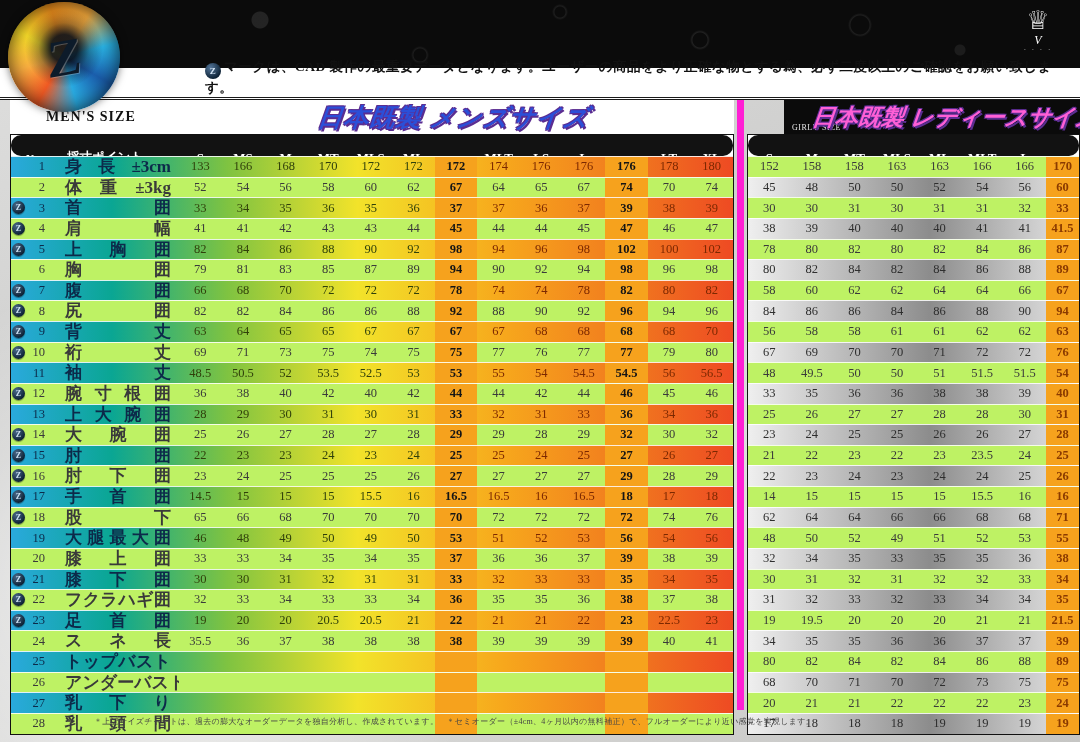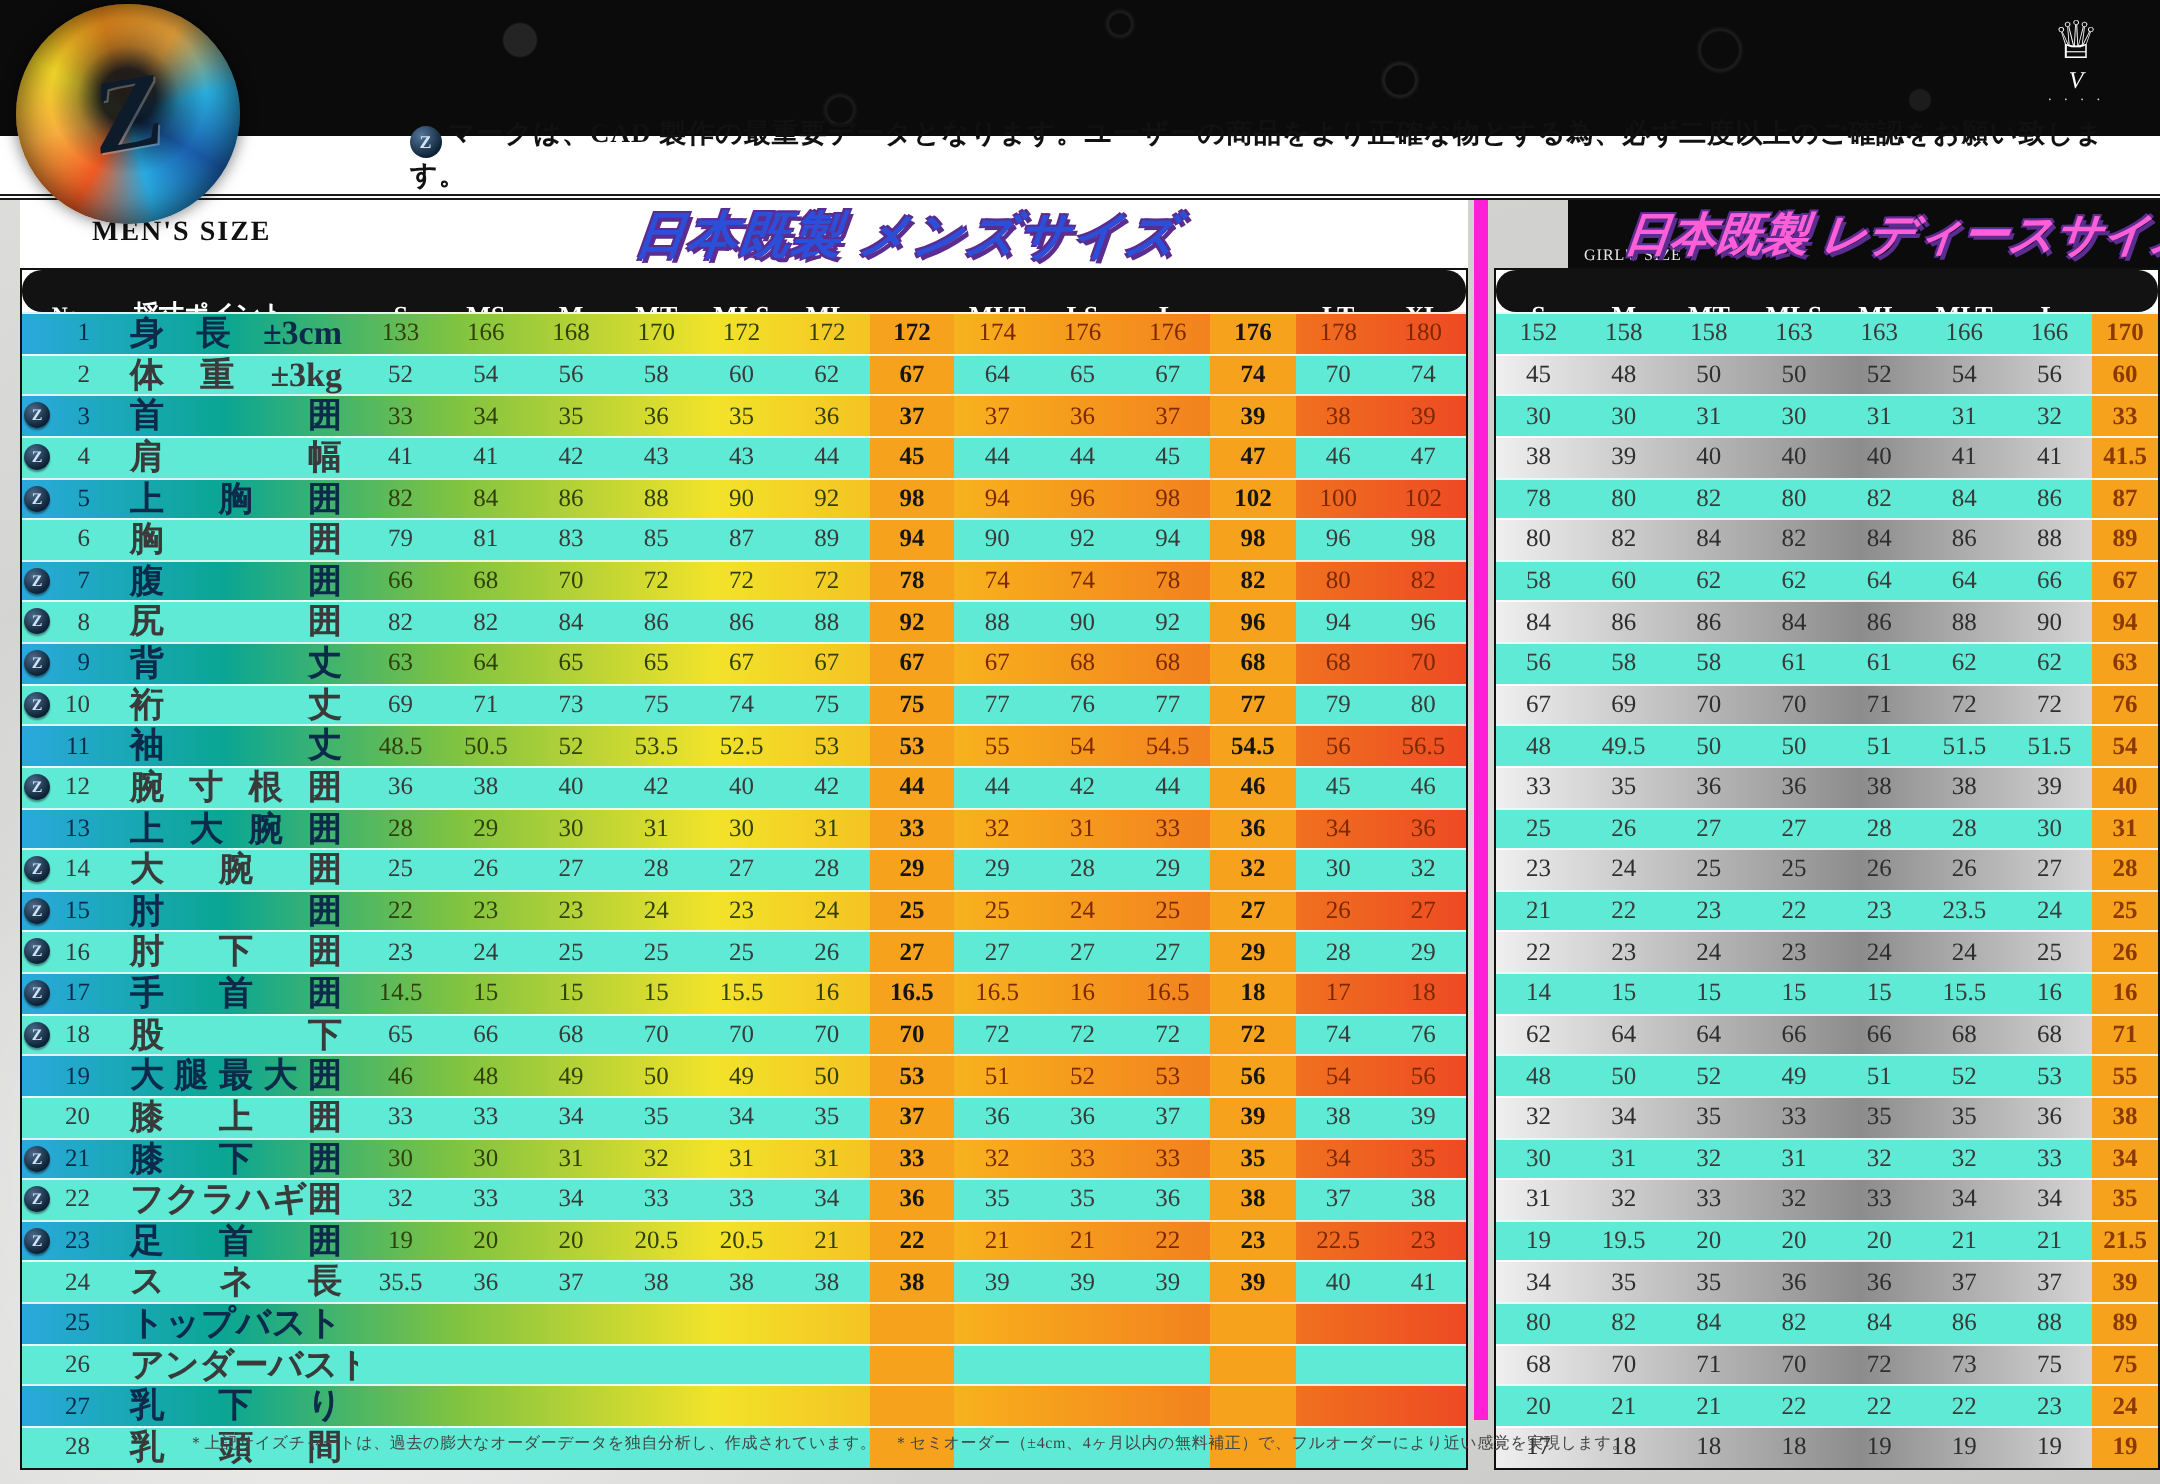--- a/index.html
+++ b/index.html
@@ -58,21 +58,21 @@
   .hrow{display:grid;height:21px;background:#121212;border-radius:10px;}
   #mens-table .hrow, #mens-table .row{grid-template-columns:46px 122px repeat(13,1fr);}
   #ladies-table .hrow, #ladies-table .row{grid-template-columns:repeat(7,1fr) 33px;}
   .hc{display:flex;align-items:center;justify-content:center;color:#fff;
     font:bold 13px "Liberation Serif",serif;}
   .hc.no-h{font-size:11px;}
   .hc.label-h{justify-content:flex-start;padding-left:10px;font-size:12.5px;}
   .hc.band-h{background:#86efac;color:#1d1d1d;text-shadow:0 1px 1px rgba(255,255,255,.55);margin-top:29px;}
   .row{display:grid;position:relative;height:19.64px;border-top:1px solid rgba(255,255,255,.85);}
   .grad{background:linear-gradient(90deg,#2aa9dc 0%,#0aa693 14%,#7fc341 30%,#f2e32a 48%,#f7a81c 68%,#f0721f 88%,#ee4a23 100%);}
-  .plain,.lplain{background:#5eead4;}
+  .plain,.lplain{background:#bef264;}
   .silver{background:linear-gradient(90deg,#efefef 0%,#bdbdbd 28%,#8c8c8c 55%,#c4c4c4 82%,#e9e9e9 100%);}
   .c{display:flex;align-items:center;justify-content:center;
     font:12.5px "Liberation Serif",serif;color:#3a3a3a;overflow:hidden;}
   .c.no{justify-content:flex-end;padding-right:12px;box-sizing:border-box;}
   .c.label{display:block;line-height:19.6px;padding:0 8px;box-sizing:border-box;font-weight:bold;
     text-align:justify;text-align-last:justify;font-size:17px;white-space:nowrap;}
   .grad .c.no,.grad .c.label{color:#0c2a4a;}
   .grad .c.v{color:#30400a;}
   .band{background:#f6a21d;font-weight:bold;color:#151515 !important;}
   .hot{color:#7c2800 !important;}

